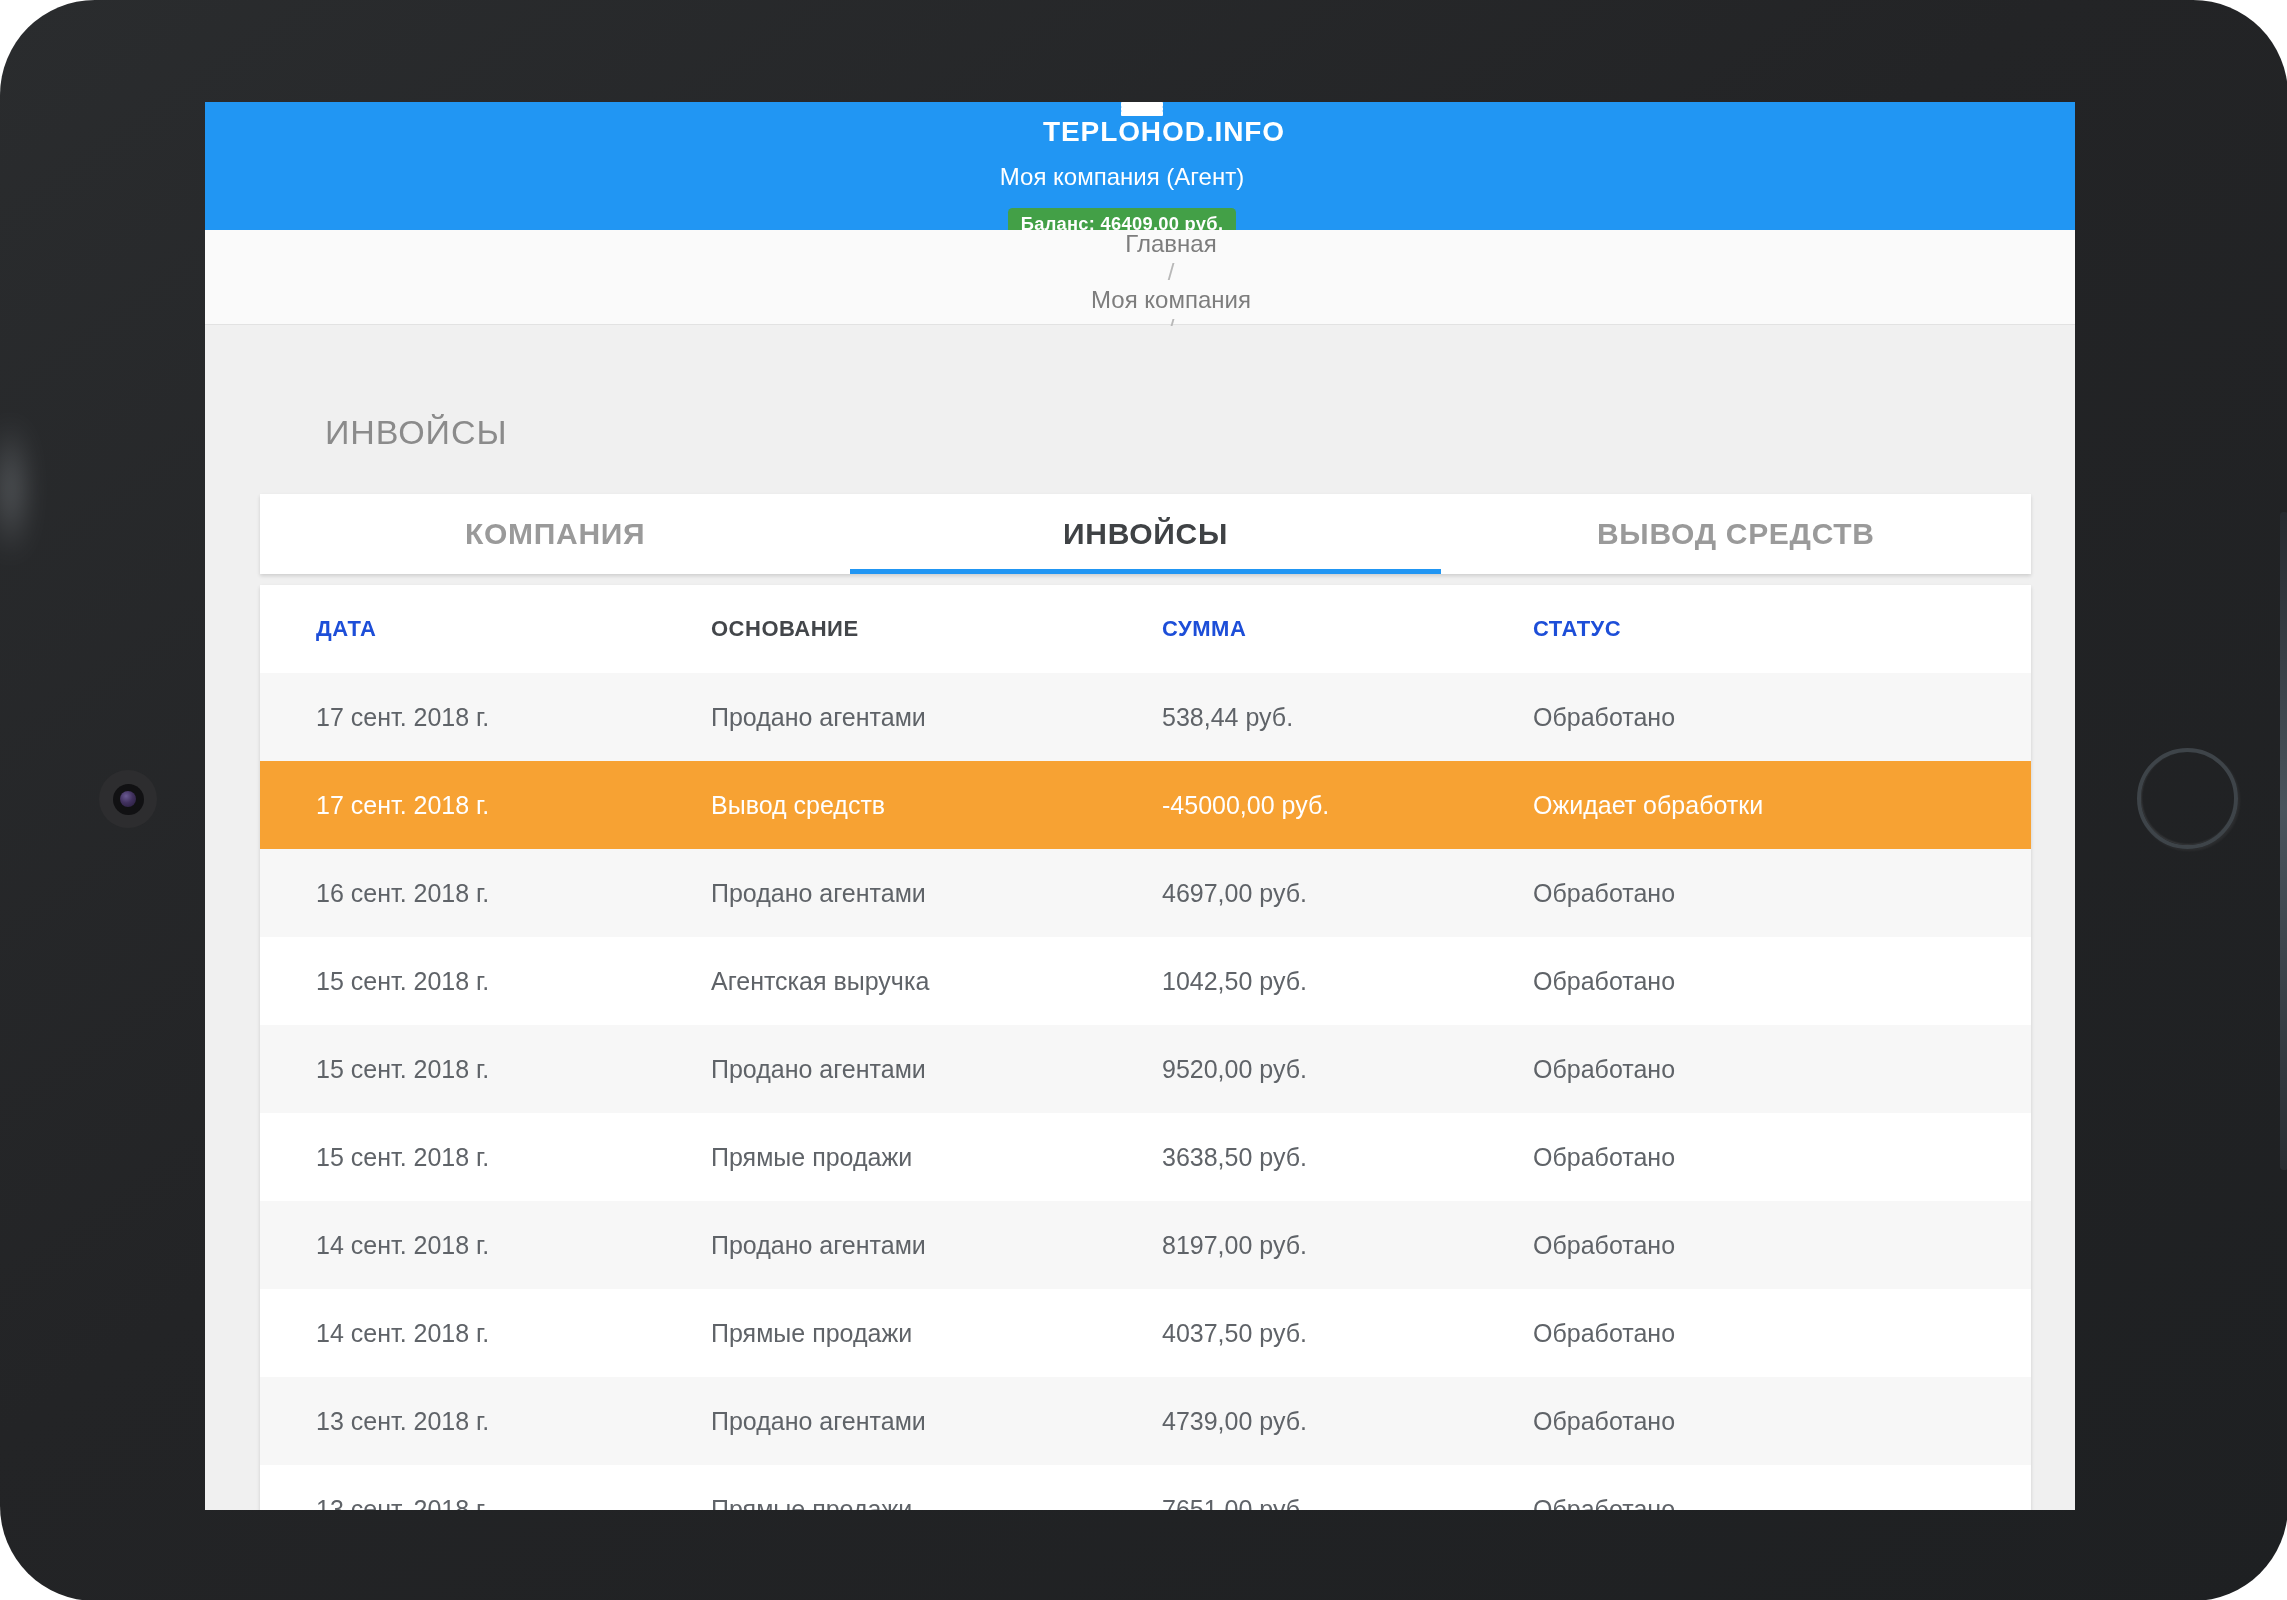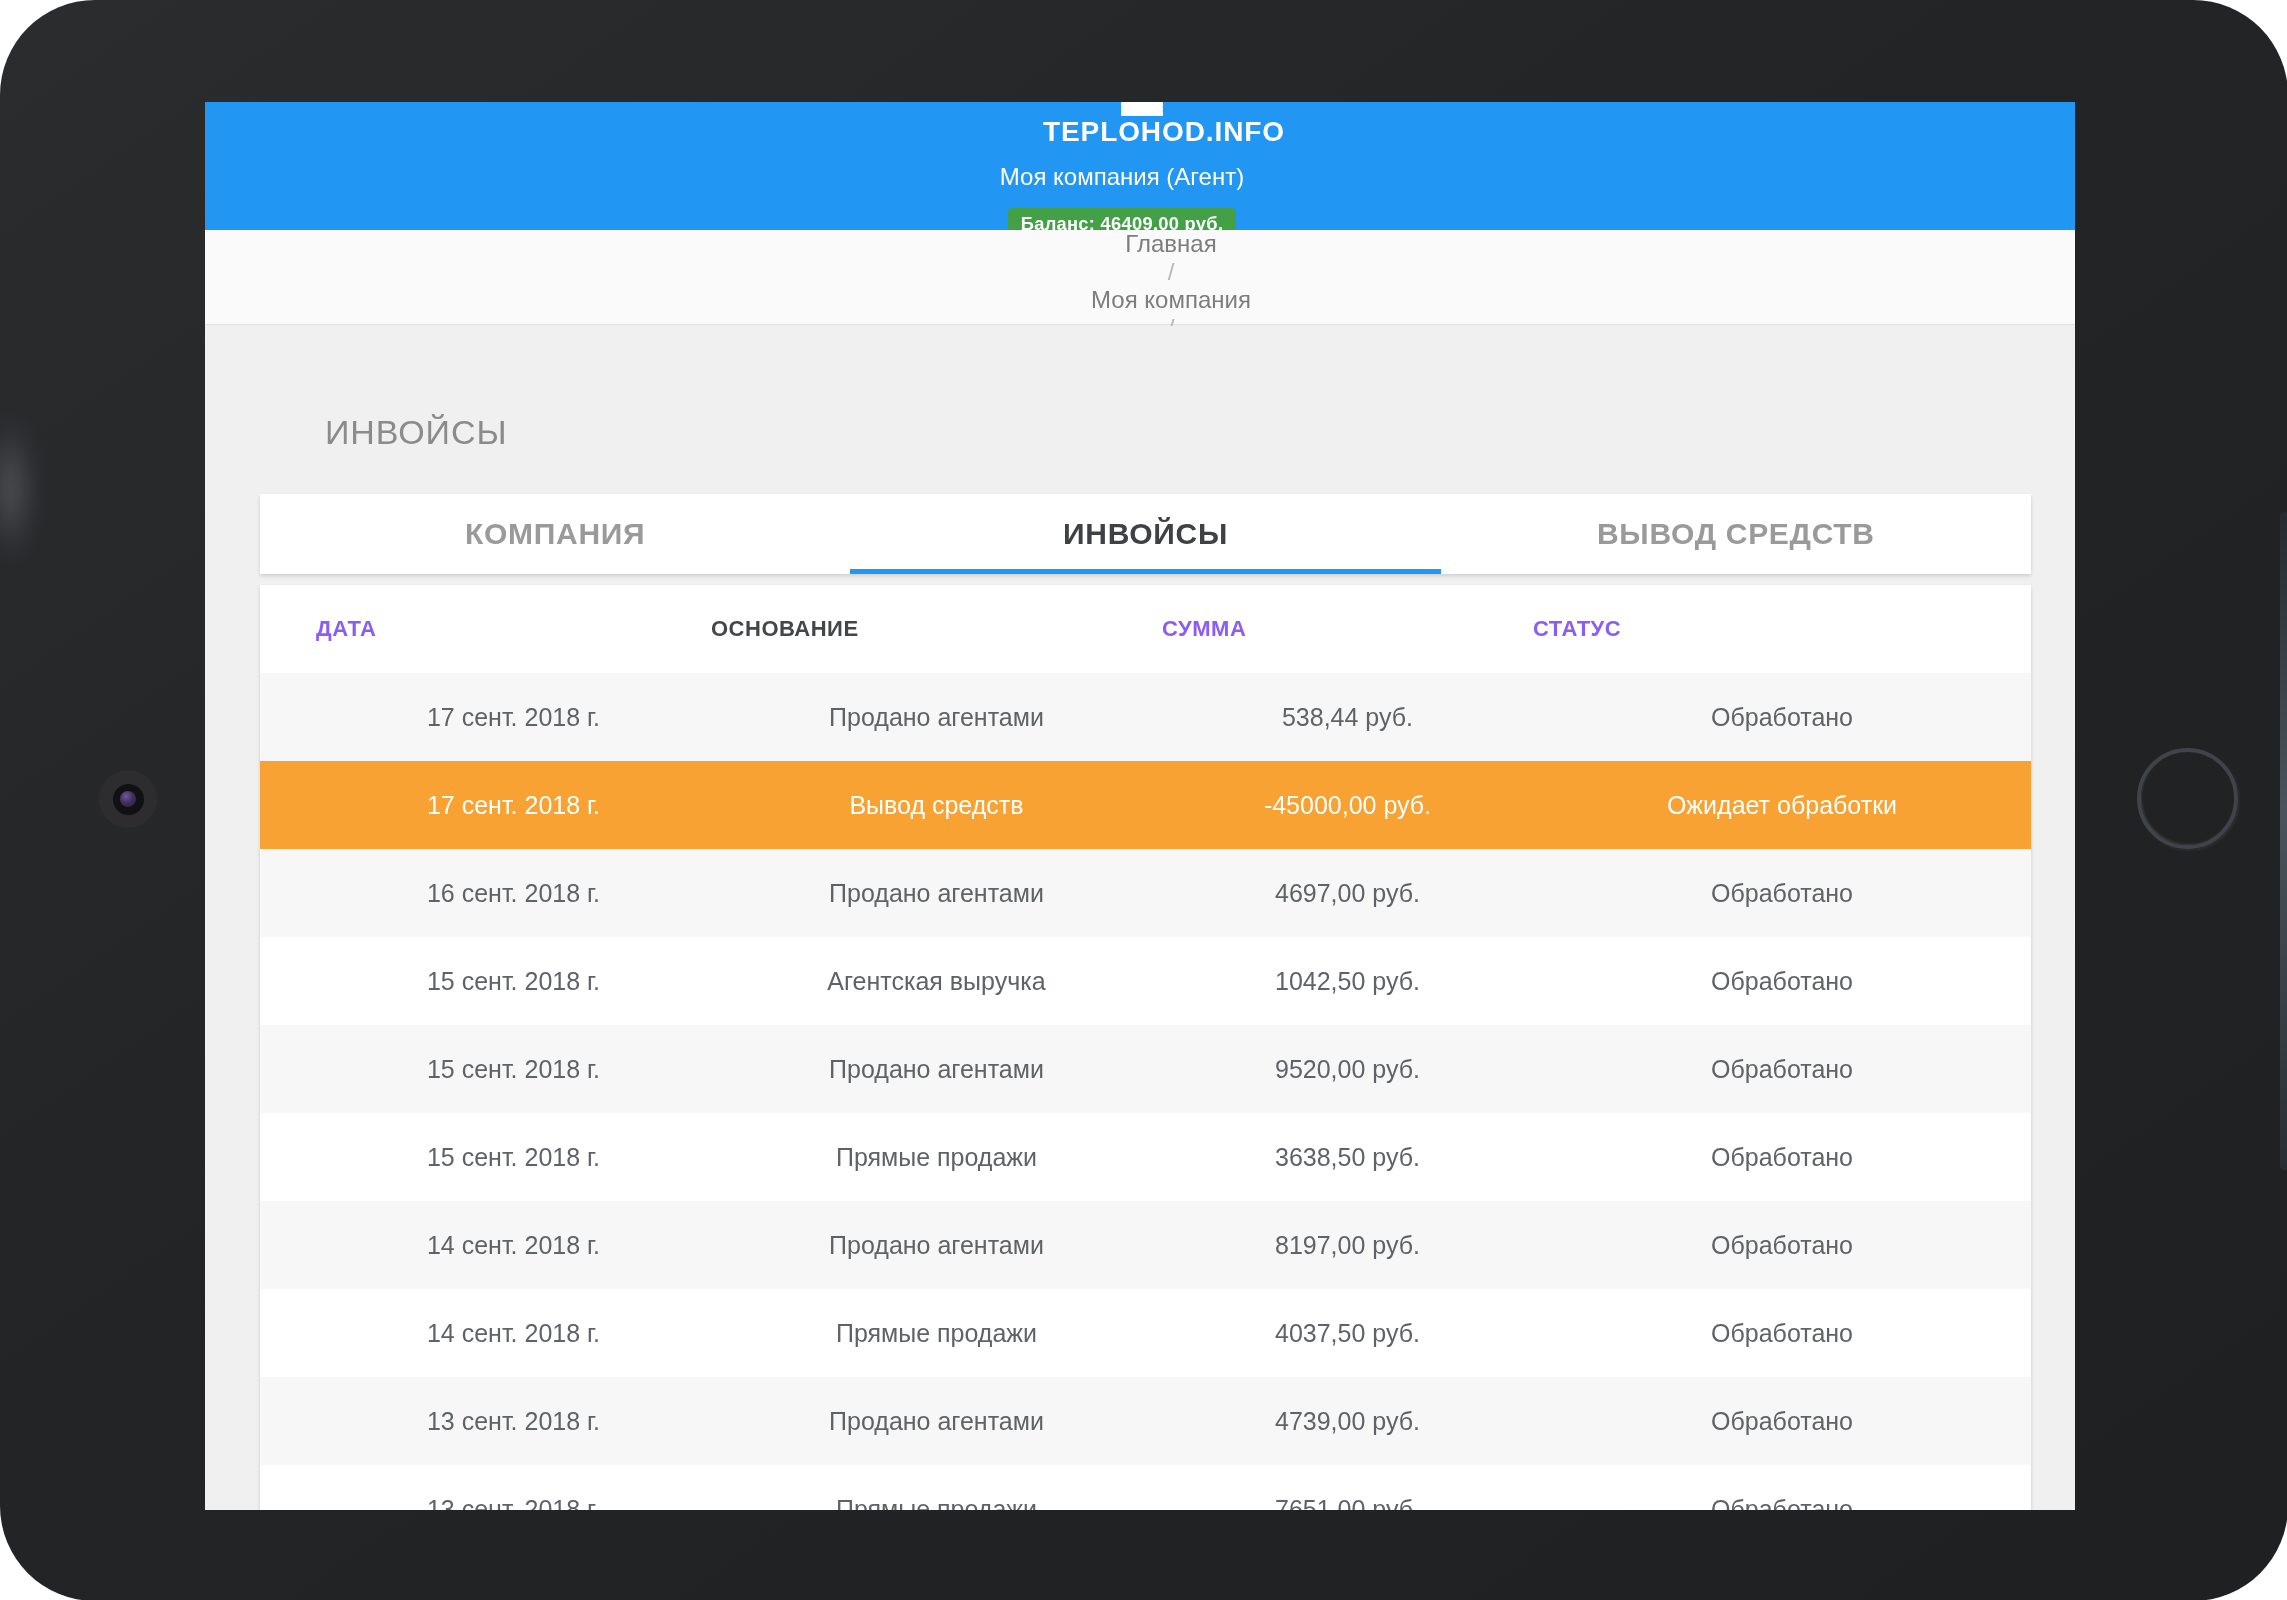--- a/index.html
+++ b/index.html
@@ -46,24 +46,24 @@
   .main { position:absolute; left:0; top:224px; right:0; bottom:0; background:#f0f0f0; overflow:hidden; }
   .page-title { margin:87px 0 0 120px; font-size:34px; color:#8b8b8b; letter-spacing:0.9px; font-weight:normal; }
 
   .tabs-card { margin:42px 44px 0 55px; height:80px; background:#ffffff; box-shadow:0 1.8px 3.7px rgba(0,0,0,0.14); display:flex; }
   .tab { position:relative; flex:1; display:flex; align-items:center; justify-content:center; font-size:30px; font-weight:bold; letter-spacing:0.7px; color:#9a9a9a; cursor:pointer; background:none; border:none; }
   .tab.active { color:#3f4245; }
   .tab.active::after { content:""; position:absolute; left:0; right:0; bottom:0; height:4.6px; background:#2196f3; }
 
   .table-card { margin:11px 44px 0 55px; background:#ffffff; box-shadow:0 1.8px 3.7px rgba(0,0,0,0.14); }
   .trow { display:grid; grid-template-columns:451px 451px 371px 498px; align-items:center; height:88px; }
-  .trow > * { padding-left:0;text-align:center; }
+  .trow > * { padding-left:0; }
   .trow > *:first-child { padding-left:56px; }
   .thead { background:#ffffff; }
-  .thead .th { font-size:22px; font-weight:bold; letter-spacing:0.5px; color:#8b5cf6; text-align:left; background:none; border:none; padding:0; cursor:pointer; }
+  .thead .th { font-size:22px; font-weight:bold; letter-spacing:0.5px; color:#1d4ed8; text-align:left; background:none; border:none; padding:0; cursor:pointer; }
   .thead .th:first-child { padding-left:56px; }
   .thead .th.plain { color:#43464a; }
   .tbody .trow { color:#5f6368; font-size:25px; }
   .tbody .trow:nth-child(odd) { background:#f7f7f7; }
   .tbody .trow:nth-child(even) { background:#ffffff; }
   .tbody .trow.highlight { background:#f7a233; color:#ffffff; }
 </style>
 </head>
 <body>
 

